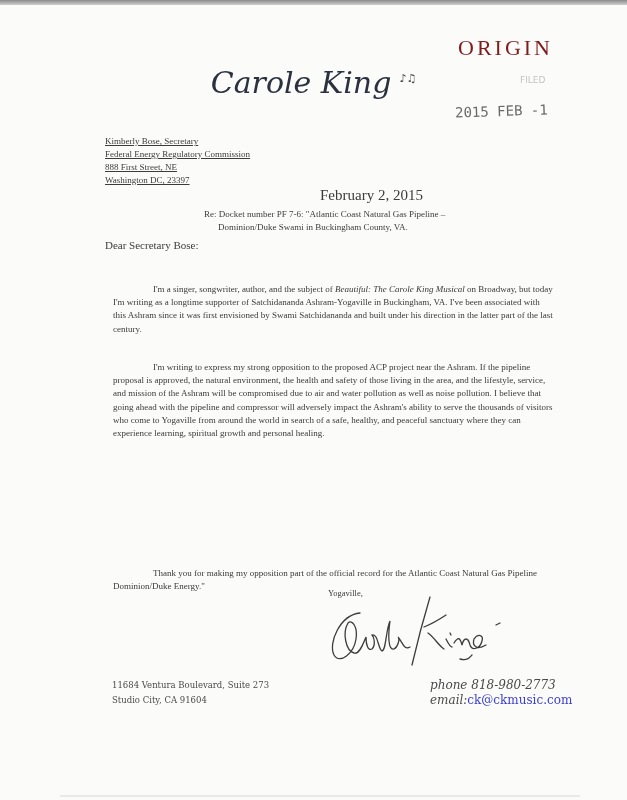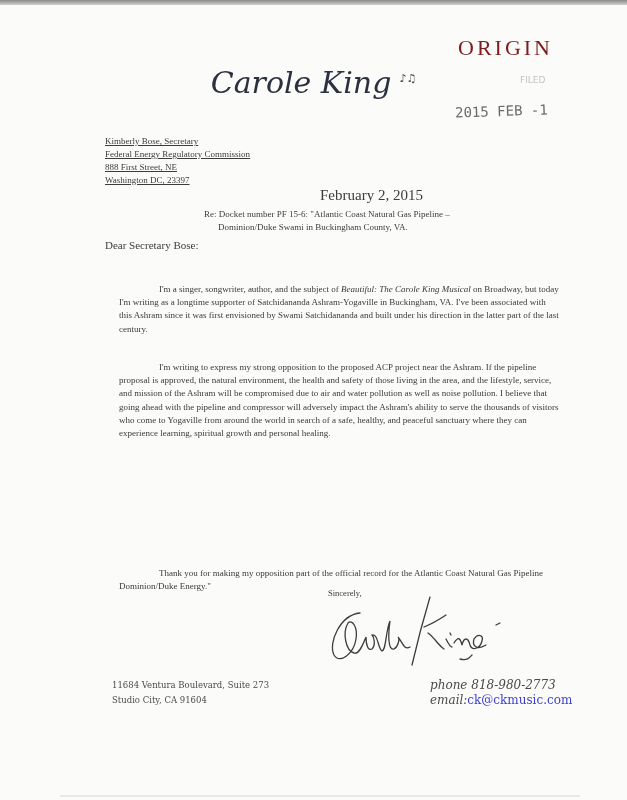--- a/index.html
+++ b/index.html
@@ -42,21 +42,21 @@
   }
   .addr {
     left: 105px; top: 130px; font-size: 9px; line-height: 13px; color: #3c3c3c; text-decoration: underline;
   }
   .date { left: 320px; top: 182px; font-size: 15px; color: #3c3c3c; }
   .re {
     left: 204px; top: 203px; width: 340px; font-size: 9px; line-height: 13px; color: #3c3c3c;
   }
   .salutation { left: 105px; top: 234px; font-size: 11px; color: #3c3c3c; }
   .para {
-    left: 119px; width: 440px; font-size: 9px; line-height: 13.2px; color: #3a3a3a;
+    left: 113px; width: 440px; font-size: 9px; line-height: 13.2px; color: #3a3a3a;
     text-indent: 40px; text-align: left;
   }
   .p1 { top: 278px; }
   .p2 { top: 356px; }
   .p3 { top: 522px; }
   .p4 { top: 562px; }
   em { font-style: italic; }
   .sincerely { left: 328px; top: 583px; font-size: 8.5px; color: #3c3c3c; }
   .signature { left: 320px; top: 588px; }
   .footer-left {
@@ -89,32 +89,32 @@
   <div class="abs addr">
     <div>Kimberly Bose, Secretary</div>
     <div>Federal Energy Regulatory Commission</div>
     <div>888 First Street, NE</div>
     <div>Washington DC, 23397</div>
   </div>
 
   <div class="abs date">February 2, 2015</div>
 
   <div class="abs re">
-    <div>Re: Docket number PF 15-6: "Atlantic Coast Natural Gas Pipeline –</div>
+    <div>Re: Docket number PF 7-6: "Atlantic Coast Natural Gas Pipeline –</div>
     <div style="padding-left:14px;">Dominion/Duke Swami in Buckingham County, VA.</div>
   </div>
 
   <div class="abs salutation">Dear Secretary Bose:</div>
 
   <div class="abs para p1"><span>I'm a singer, songwriter, author, and the subject of </span><em>Beautiful: The Carole King Musical</em><span> on Broadway, but today I'm writing as a longtime supporter of Satchidananda Ashram-Yogaville in Buckingham, VA. I've been associated with this Ashram since it was first envisioned by Swami Satchidananda and built under his direction in the latter part of the last century.</span></div>
 
   <div class="abs para p2">I'm writing to express my strong opposition to the proposed ACP project near the Ashram. If the pipeline proposal is approved, the natural environment, the health and safety of those living in the area, and the lifestyle, service, and mission of the Ashram will be compromised due to air and water pollution as well as noise pollution. I believe that going ahead with the pipeline and compressor will adversely impact the Ashram's ability to serve the thousands of visitors who come to Yogaville from around the world in search of a safe, healthy, and peaceful sanctuary where they can experience learning, spiritual growth and personal healing.</div>
   <div class="abs para p4">Thank you for making my opposition part of the official record for the Atlantic Coast Natural Gas Pipeline Dominion/Duke Energy."</div>
 
-  <div class="abs sincerely">Sincerely,</div>
+  <div class="abs sincerely">Yogaville,</div>
 
   <div class="abs signature">
     <svg width="200" height="80" viewBox="0 0 200 80">
       <g fill="none" stroke="#3d3d3d" stroke-width="1.3" stroke-linecap="round">
         <path d="M40 20 C20 22, 8 50, 14 62 C20 72, 34 60, 36 46 C38 34, 32 26, 28 30 C22 40, 26 58, 34 60 C40 62, 44 48, 46 44 C46 52, 48 58, 52 56 C56 52, 54 44, 52 42 C58 40, 58 56, 62 58 C66 58, 66 36, 70 28 C68 42, 68 58, 74 56 C78 54, 80 46, 78 44 C82 48, 84 58, 90 54"></path>
         <path d="M110 4 C104 24, 98 46, 92 72"></path>
         <path d="M104 34 C114 30, 120 26, 126 22"></path>
         <path d="M108 40 C114 44, 118 52, 124 56"></path>
         <path d="M126 46 C128 50, 130 54, 132 54 M130 40 L131 42"></path>
         <path d="M134 50 C138 44, 140 44, 142 52 C144 44, 148 44, 150 52 C152 58, 160 56, 162 48 C164 42, 158 40, 154 46 C152 52, 156 58, 166 52"></path>

